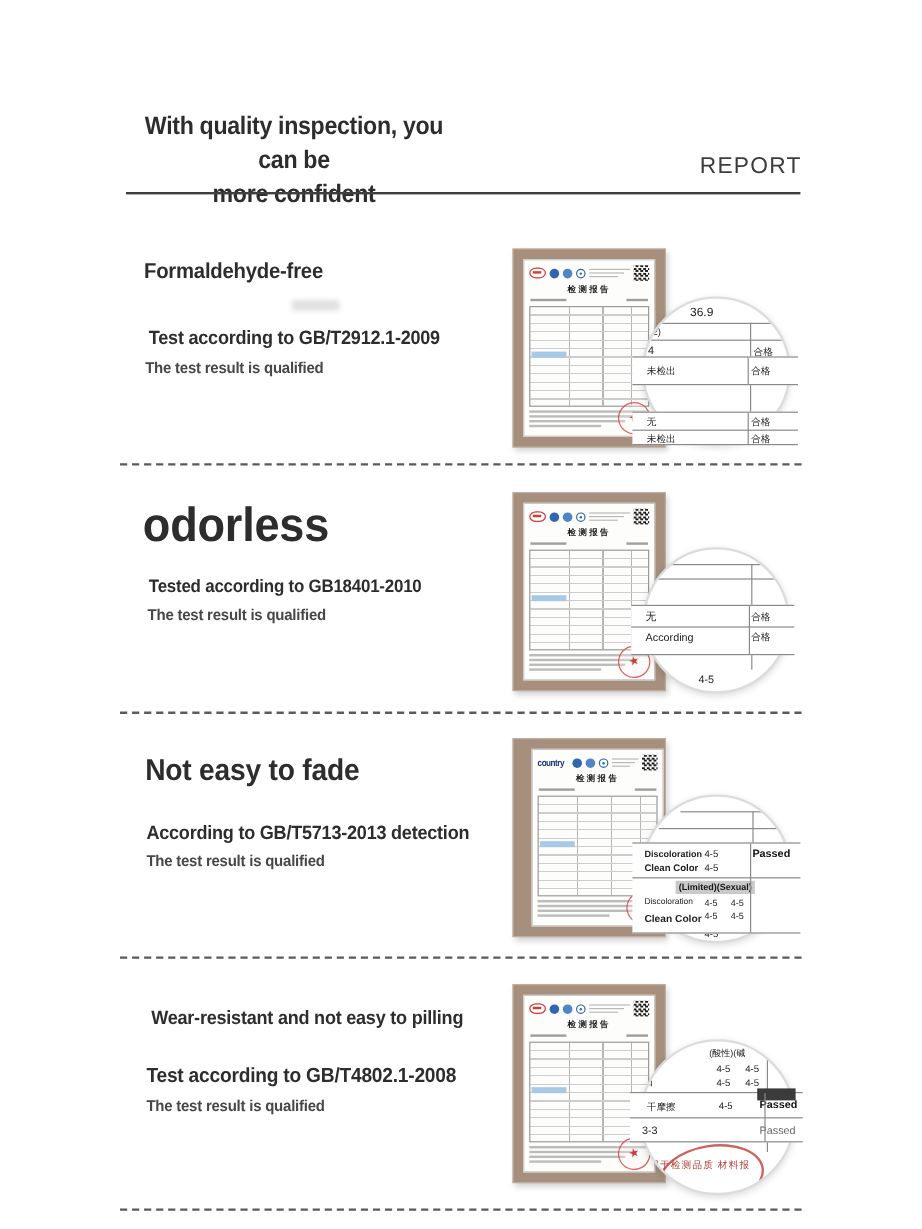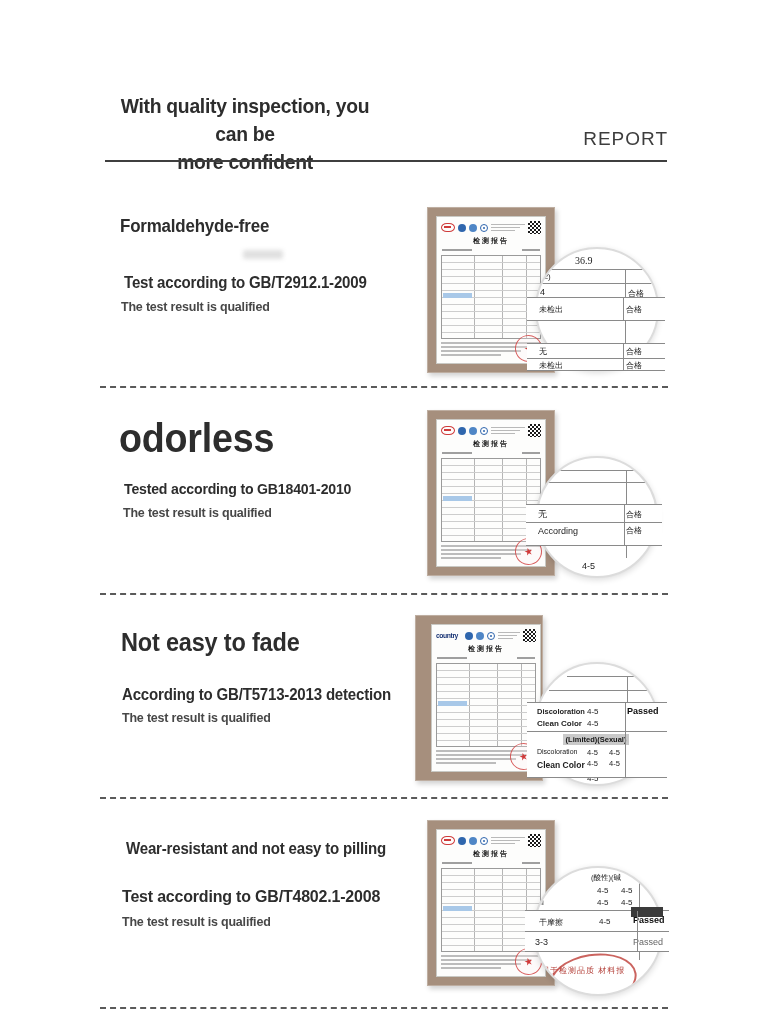--- a/index.html
+++ b/index.html
@@ -120,21 +120,21 @@
           <i></i>
           <i></i>
           <i></i>
         </div>
       <div class="stamp">★</div>
     </div>
   </div>
 
   <div class="lens" style="left:535px; top:247px; width:124px; height:124px;">
     <div class="circle">
-      <span class="lt" style="left:38px; top:6px; font-size:10px;font-family:Liberation Serif, serif;">36.9</span>
+      <span class="lt" style="left:38px; top:6px; font-size:10px;">36.9</span>
       <div class="hl" style="top:20px;"></div>
       <span class="lt" style="left:4px; top:23px;">(2)</span>
       <div class="hl" style="top:34px;"></div>
       <span class="lt" style="left:3px; top:38px; font-size:9px;">4</span>
       <span class="lt" style="left:91px; top:39px;">合格</span>
       <div class="vl" style="left:88px; top:20px; height:104px;"></div>
     </div>
     <div class="band" style="left:-8px; width:138px; top:50px; height:24px;">
       <span class="lt" style="left:12px; top:6px;">未检出</span>
       <span class="lt" style="left:99px; top:6px;">合格</span>
@@ -205,21 +205,21 @@
       <div class="vl" style="left:98px; top:0; height:100%;"></div>
     </div>
   </div>
 
   <div class="dash" style="top:593px;"></div>
 
   <div class="stitle" style="left:121px; top:628px; font-size:25px;">Not easy to fade</div>
   <div class="smethod" style="left:122px; top:686px; font-size:16px;">According to GB/T5713-2013 detection</div>
   <div class="sresult" style="left:122px; top:710px;">The test result is qualified</div>
 
-  <div class="frame" style="left:415px; top:615px;padding-left:16px;">
+  <div class="frame" style="left:427px; top:615px;padding-left:16px;">
     <div class="doc">
       <div class="doc-head">
         <span class="logo-country">country</span>
         <span class="logo-blue"></span>
         <span class="logo-blue b2"></span>
         <span class="logo-badge"></span>
         <span class="addr">
             <i></i>
             <i></i>
             <i></i>

